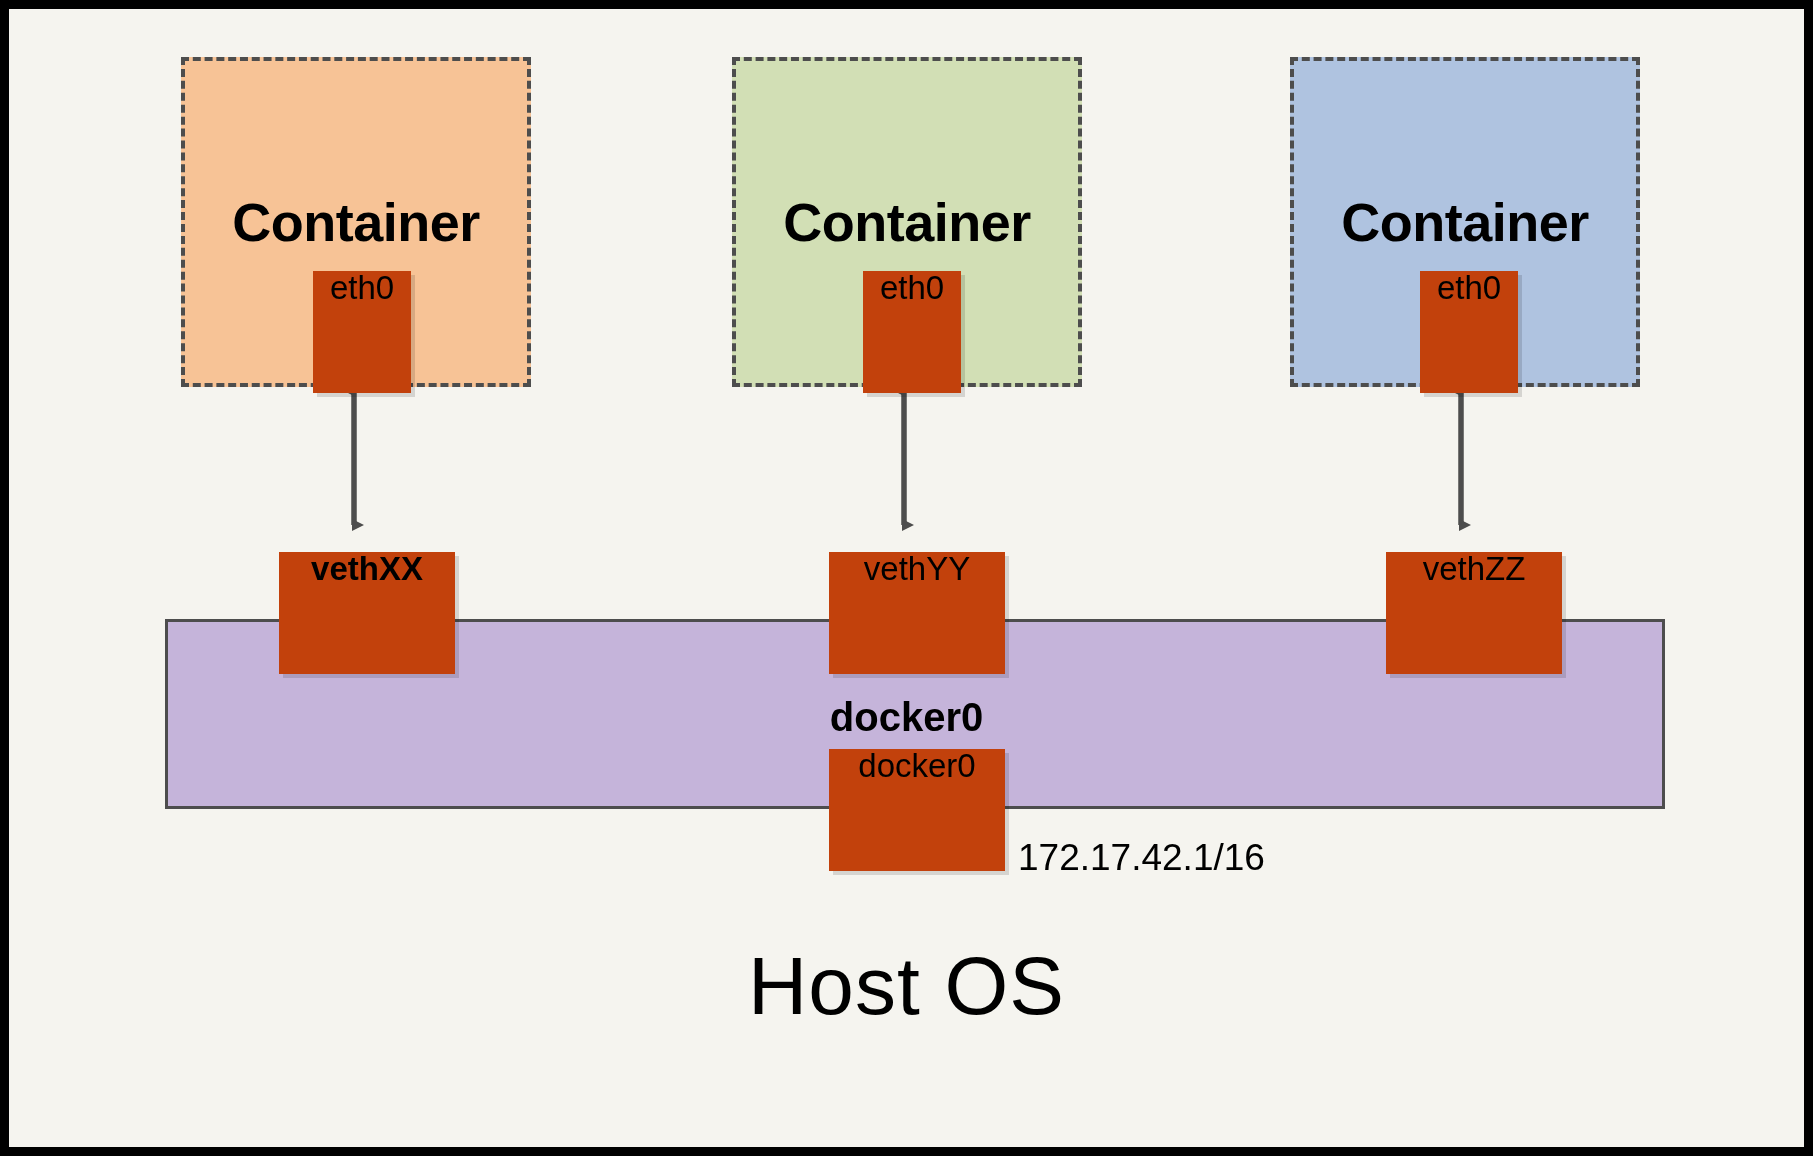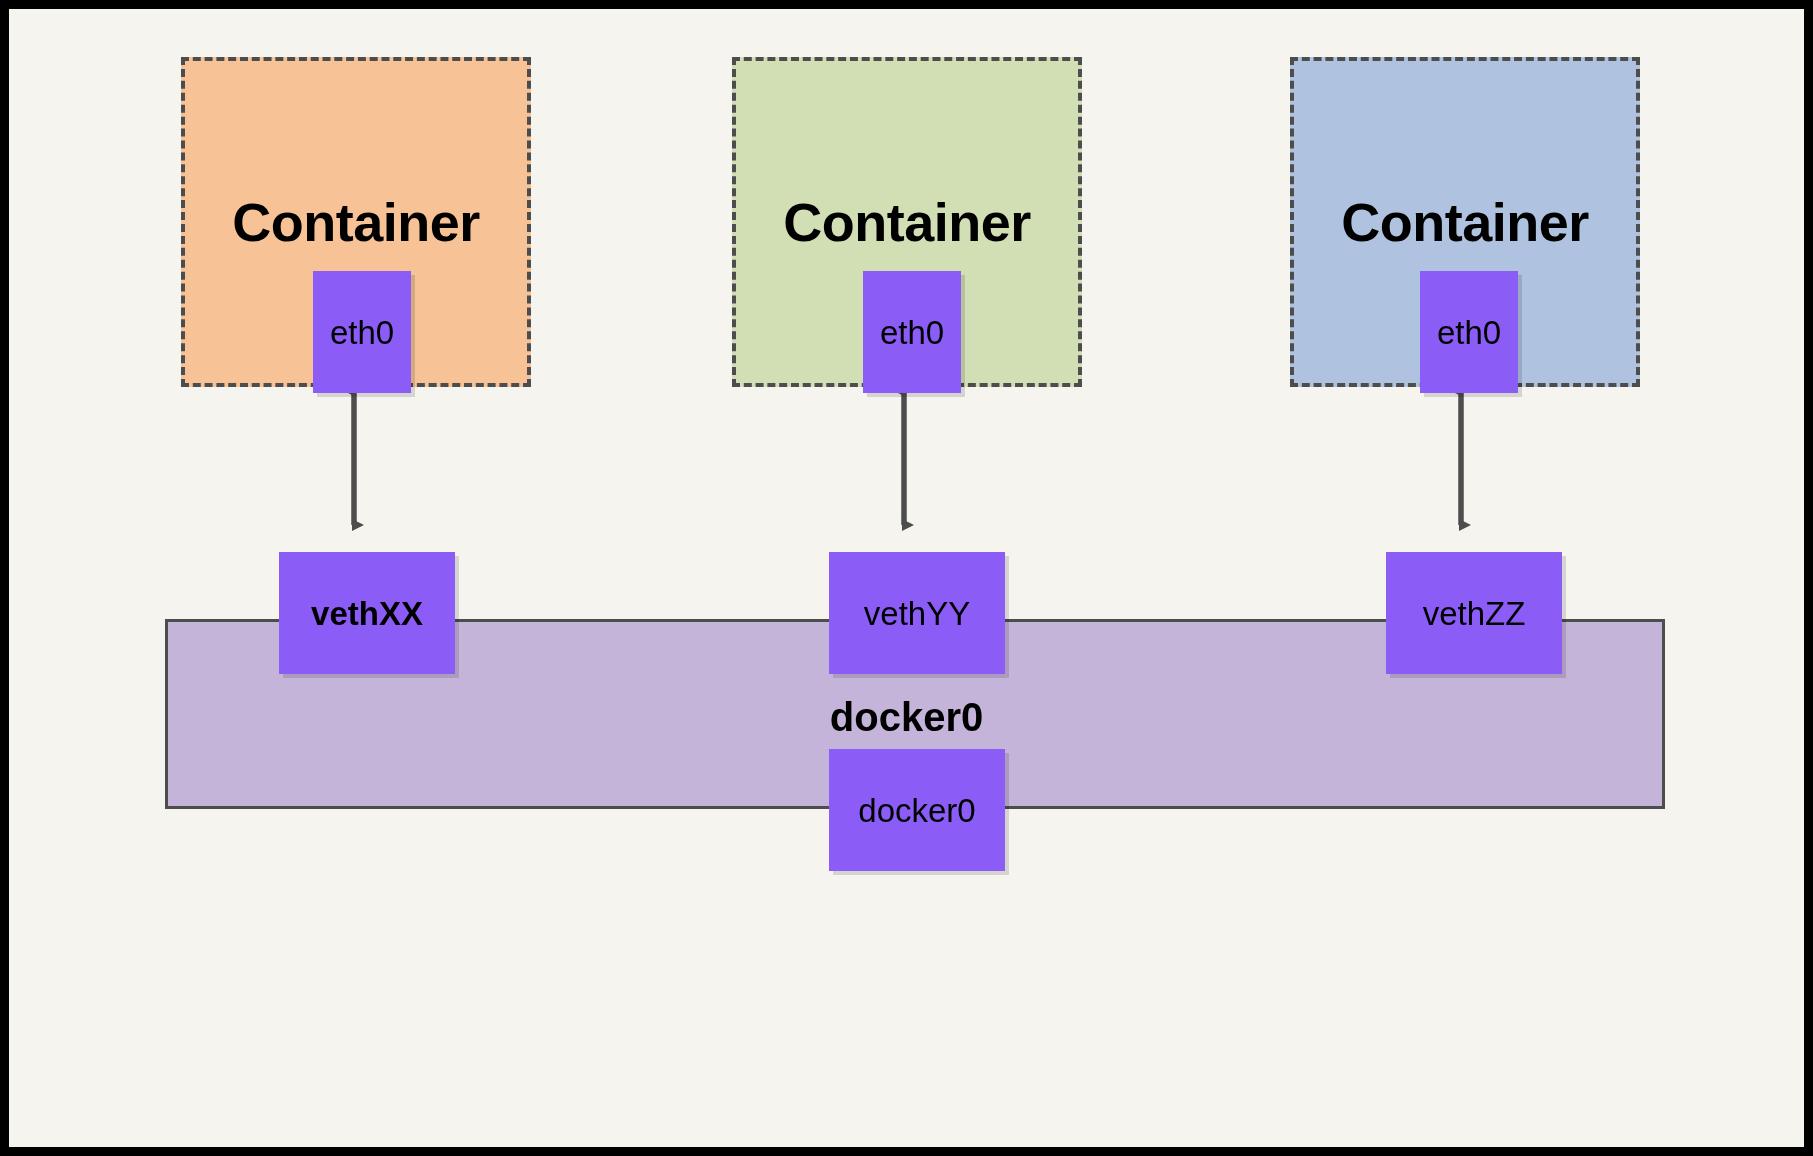--- a/index.html
+++ b/index.html
@@ -44,24 +44,23 @@
     font-size: 54px;
     font-weight: bold;
     color: #000000;
     letter-spacing: -0.5px;
   }
 
   
   .note-box {
     position: absolute;
     box-sizing: border-box;
-    background: #8b5cf6;
+    background: #c2410c;
     box-shadow: 4px 4px 0 rgba(0,0,0,0.13);
     display: flex;
-    align-items: center;
     justify-content: center;
   }
   .note-label {
     font-size: 33px;
     color: #000000;
     line-height: 1;
     white-space: nowrap;
   }
 
   
@@ -186,16 +185,18 @@
     </div>
 
     <div class="note-box" style="left:820px; top:543px; width:176px; height:122px;">
       <span class="note-label">vethYY</span>
     </div>
 
     <div class="note-box" style="left:820px; top:740px; width:176px; height:122px;">
       <span class="note-label">docker0</span>
     </div>
 
-
+    <div id="ip-label" style="left:1009px; top:828px;">172.17.42.1/16</div>
+
+    <div id="host-os-label" style="top:930px;">Host OS</div>
 
   </div>
 </div>
 
 </body></html>

